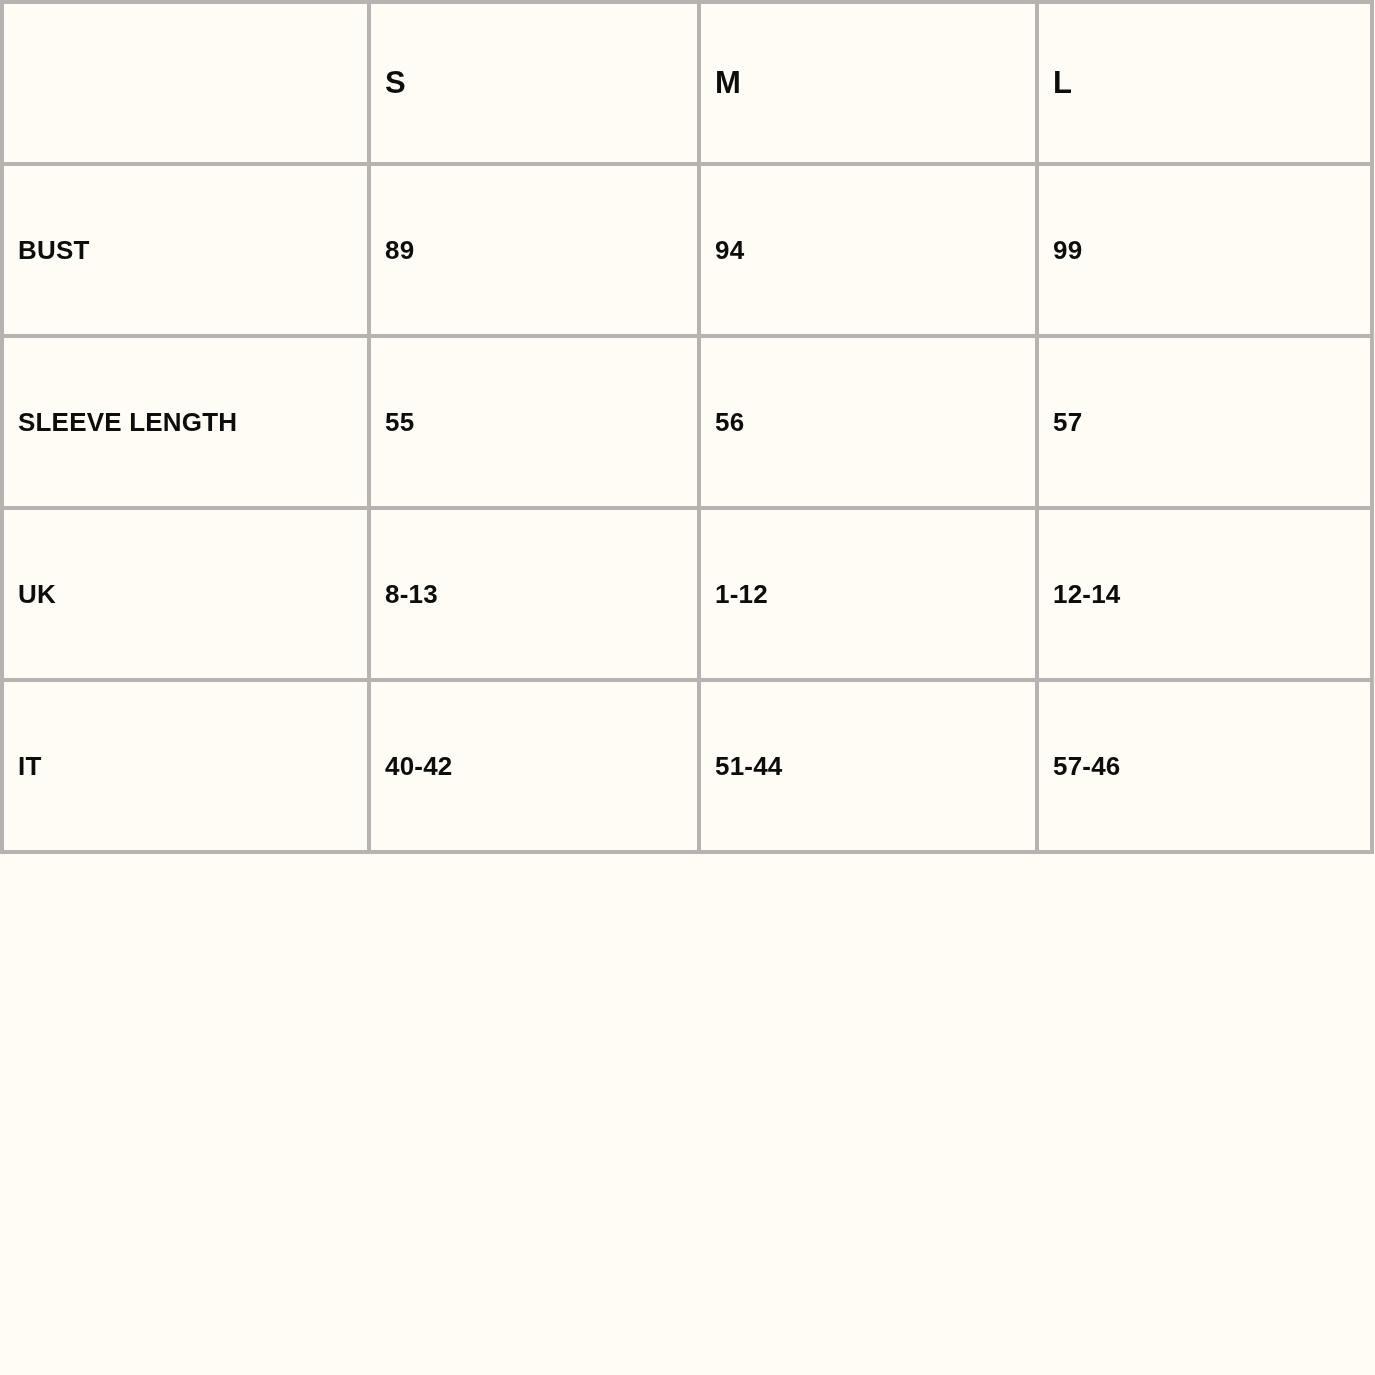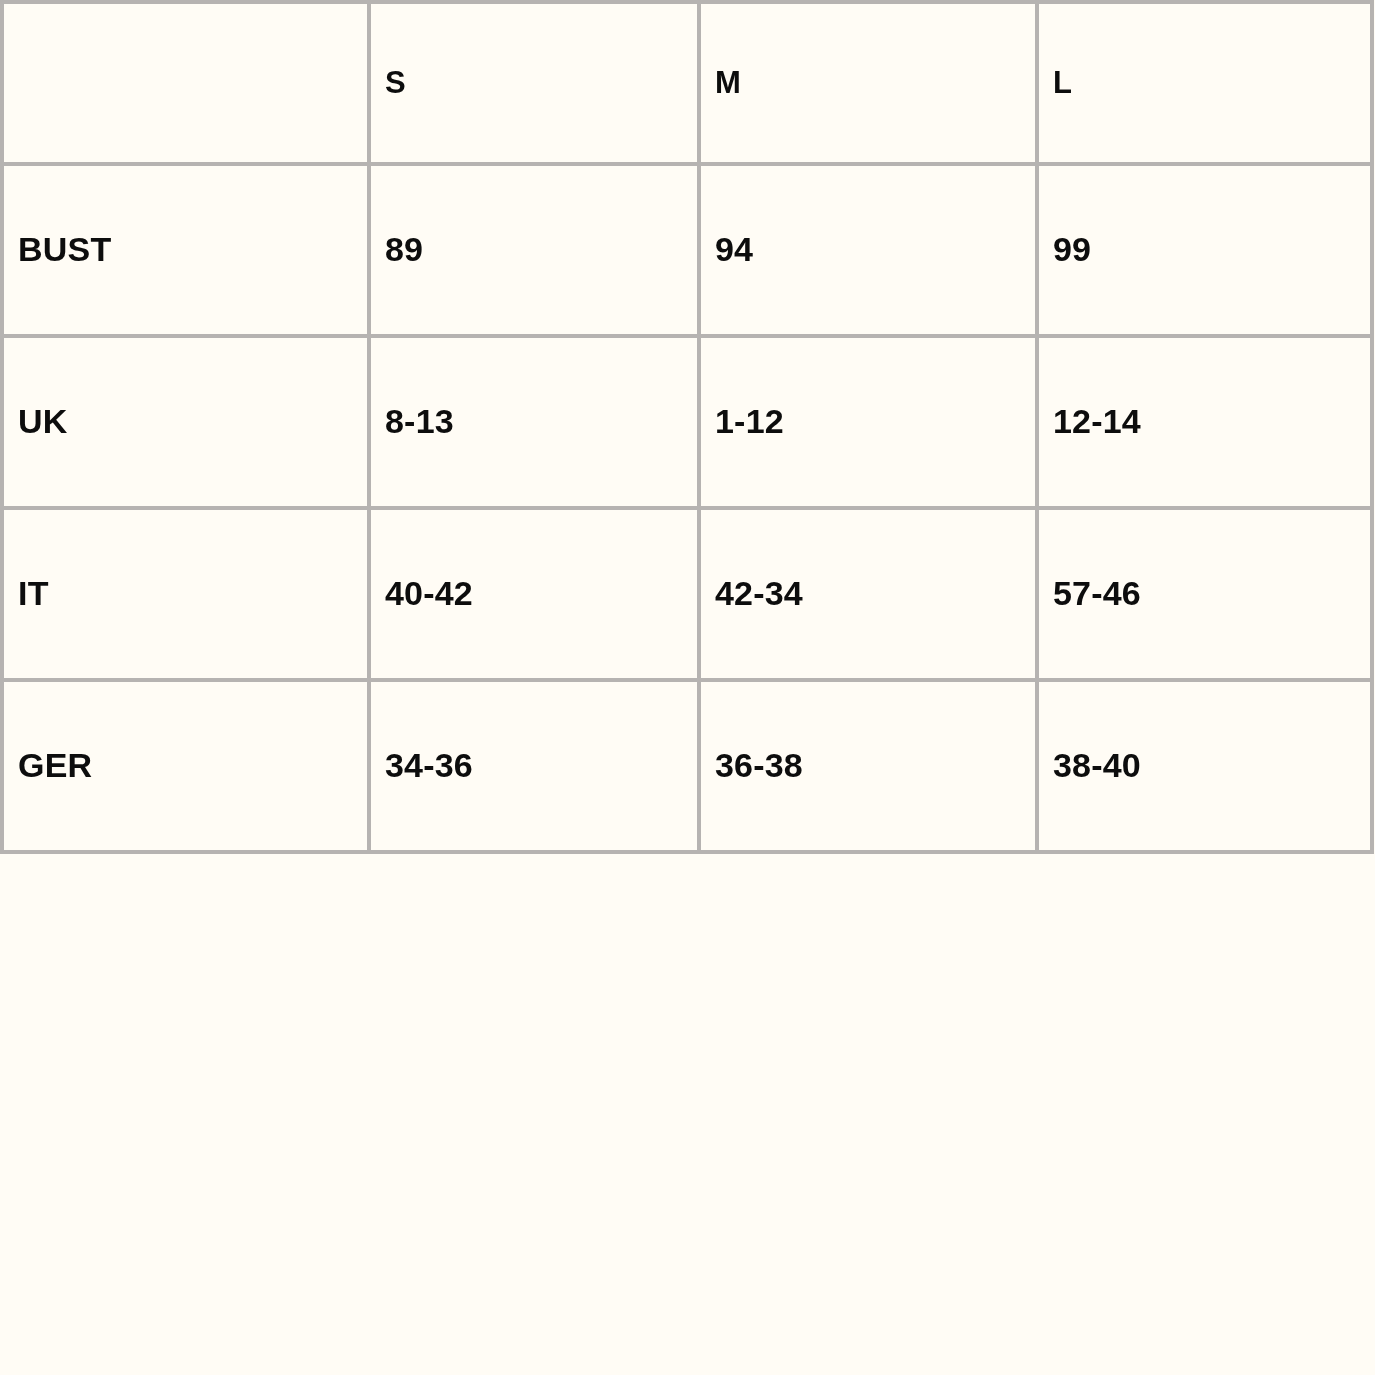--- a/index.html
+++ b/index.html
@@ -36,21 +36,21 @@
   table.size-table col.c-s     { width: 330px; }
   table.size-table col.c-m     { width: 338px; }
   table.size-table col.c-l     { width: 335px; }
 
   table.size-table td {
     border: 4px solid #b6b3b1;
     background: #fffcf5;
     padding: 0 0 0 14px;
     vertical-align: middle;
     color: #0d0d0d;
-    font-size: 34px;
+    font-size: 26px;
     line-height: 1.1;
     letter-spacing: 0.2px;
     box-sizing: border-box;
     overflow: hidden;
     white-space: nowrap;
   }
 
   
   table.size-table tr.header-row td {
     height: 162px;
@@ -104,37 +104,37 @@
       </tr>
 
       <tr class="data-row">
         <td class="row-label">BUST</td>
         <td class="value-cell">89</td>
         <td class="value-cell">94</td>
         <td class="value-cell">99</td>
       </tr>
 
 
+      <tr class="data-row">
+        <td class="row-label">SLEEVE LENGTH</td>
+        <td class="value-cell">55</td>
+        <td class="value-cell">56</td>
+        <td class="value-cell">57</td>
+      </tr>
 
       <tr class="data-row">
         <td class="row-label">UK</td>
         <td class="value-cell">8-13</td>
         <td class="value-cell">1-12</td>
         <td class="value-cell">12-14</td>
       </tr>
 
       <tr class="data-row">
         <td class="row-label">IT</td>
         <td class="value-cell">40-42</td>
-        <td class="value-cell">42-34</td>
+        <td class="value-cell">51-44</td>
         <td class="value-cell">57-46</td>
       </tr>
 
 
-      <tr class="data-row">
-        <td class="row-label">GER</td>
-        <td class="value-cell">34-36</td>
-        <td class="value-cell">36-38</td>
-        <td class="value-cell">38-40</td>
-      </tr>
     </tbody>
   </table>
 </div>
 
 </body></html>

